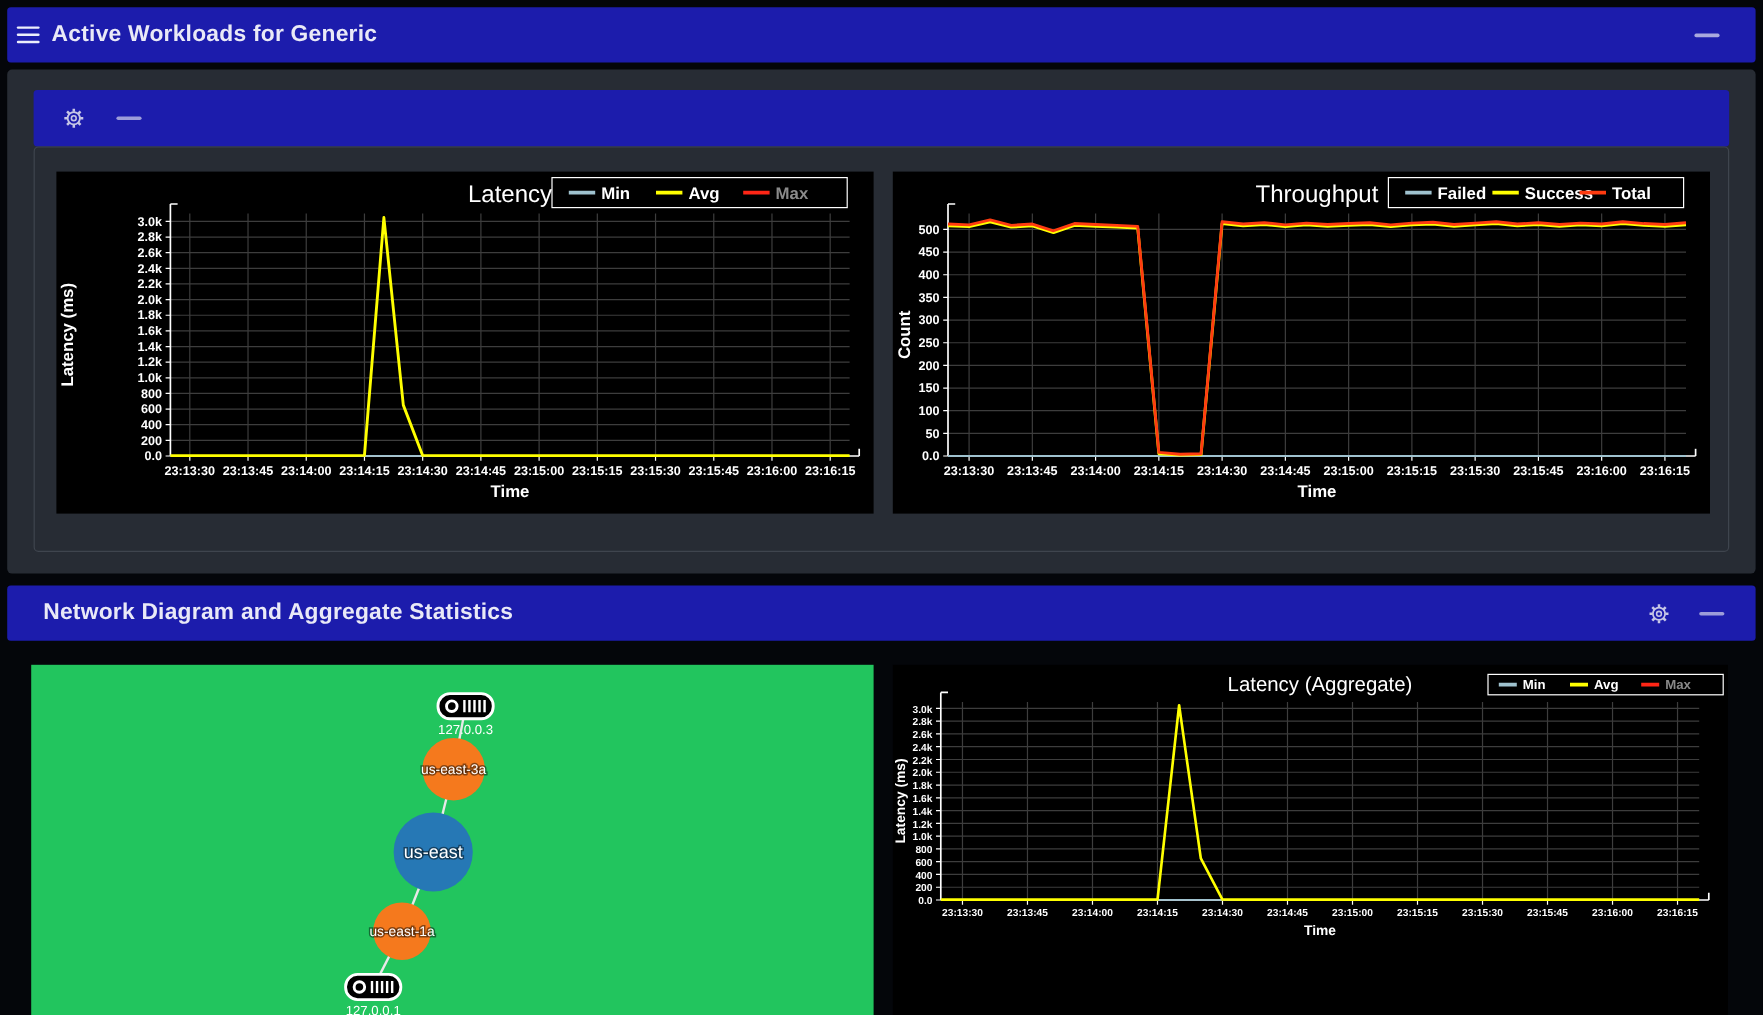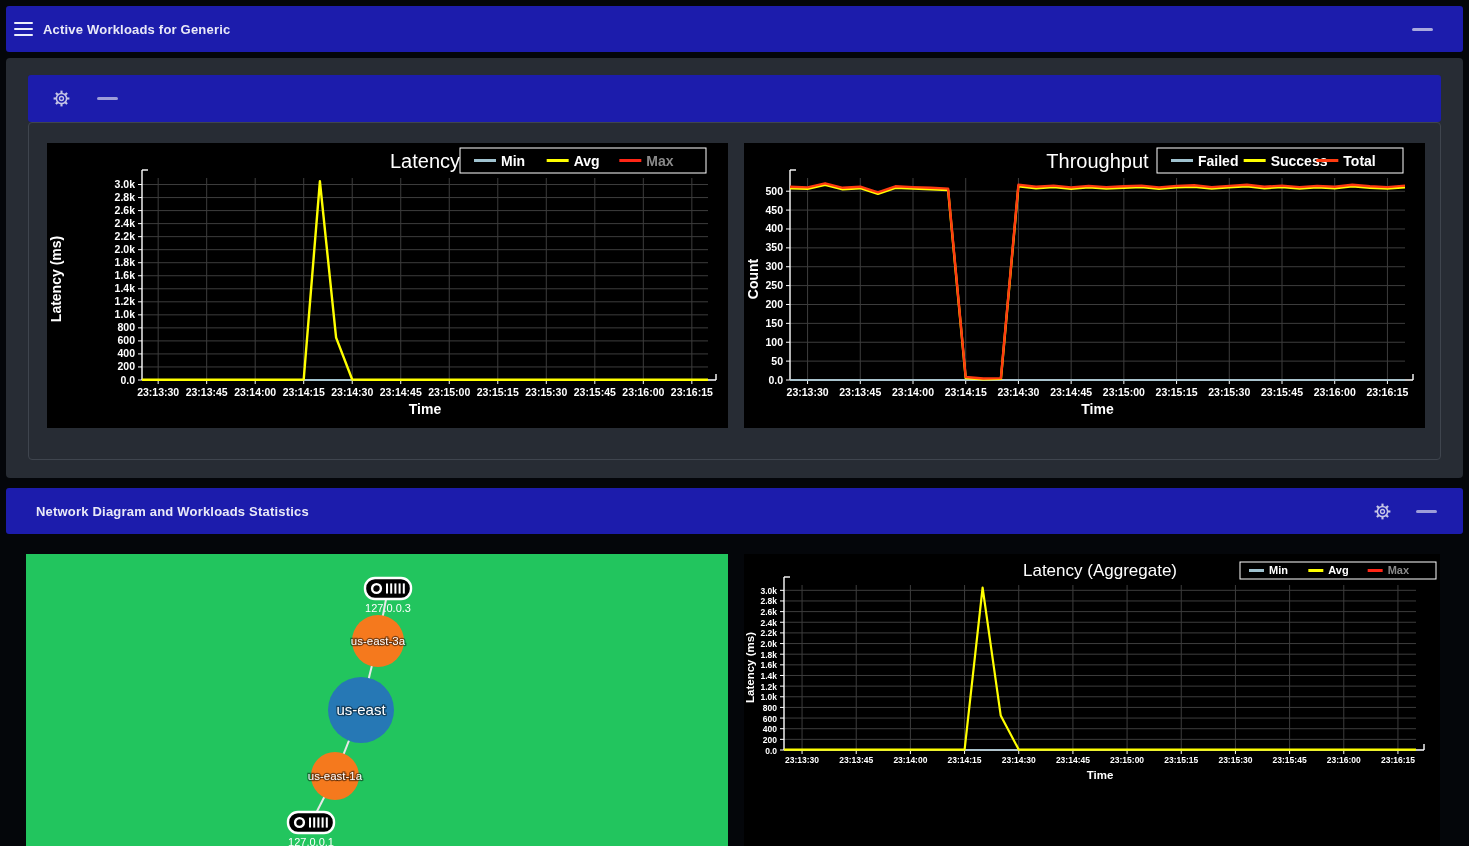--- a/index.html
+++ b/index.html
@@ -7,21 +7,21 @@
   body {
     width:1469px; height:846px; position:relative; overflow:hidden;
     font-family:"Liberation Sans", sans-serif;
   }
 
   
   .bluebar {
     position:absolute; background:#1c1cac; border-radius:3px;
     display:flex; align-items:center; color:#e9e9f7;
   }
-  .bar-title { font-size:13px; font-weight:700; letter-spacing:.2px; }
+  .bar-title { font-size:19px; font-weight:700; letter-spacing:.2px; }
 
   .hamburger { width:19px; display:flex; flex-direction:column; gap:3.5px; margin:0 10px 0 3px; cursor:pointer; }
   .hamburger span { display:block; height:2.6px; background:#eceefb; border-radius:1px; }
 
   .minus-btn { width:21px; height:3px; background:#9d9dd9; border-radius:2px; cursor:pointer; }
   .icon-btn { background:none; border:none; cursor:pointer; display:flex; align-items:center; justify-content:center; }
 
   
   .panel1 { position:absolute; left:6px; top:58px; width:1457px; height:420px; background:#272c34; border-radius:4px; }
   .toolbar { position:absolute; left:22px; top:17px; width:1413px; height:47px; background:#1c1cac; border-radius:3px;
@@ -273,21 +273,21 @@
             <text x="526.6666666666667" y="22.54" fill="#fff" font-size="14" font-weight="700">Success</text>
             <line x1="572.3333333333334" y1="17.5" x2="594.3333333333334" y2="17.5" stroke="#ff3b10" stroke-width="3"></line>
             <text x="599.3333333333334" y="22.54" fill="#fff" font-size="14" font-weight="700">Total</text>
           </g>
         </svg>
       </div>
   </div>
 </div>
 
 <div class="bluebar header2">
-  <div class="bar-title">Network Diagram and Workloads Statistics</div>
+  <div class="bar-title">Network Diagram and Aggregate Statistics</div>
   <div class="spacer"></div>
   <span class="icon-btn" style="margin-right:24px">
     <svg width="19" height="19" viewBox="0 0 19 19">
       <g stroke="#c6c6e6" fill="none" stroke-width="1.5">
         <circle cx="9.5" cy="9.5" r="5.1"></circle>
         <circle cx="9.5" cy="9.5" r="2" stroke-width="1.3"></circle>
         <g stroke-width="2.1">
           <line x1="9.5" y1="1.6" x2="9.5" y2="4.2"></line>
             <line x1="9.5" y1="14.8" x2="9.5" y2="17.4"></line>
           <line x1="1.6" y1="9.5" x2="4.2" y2="9.5"></line>

